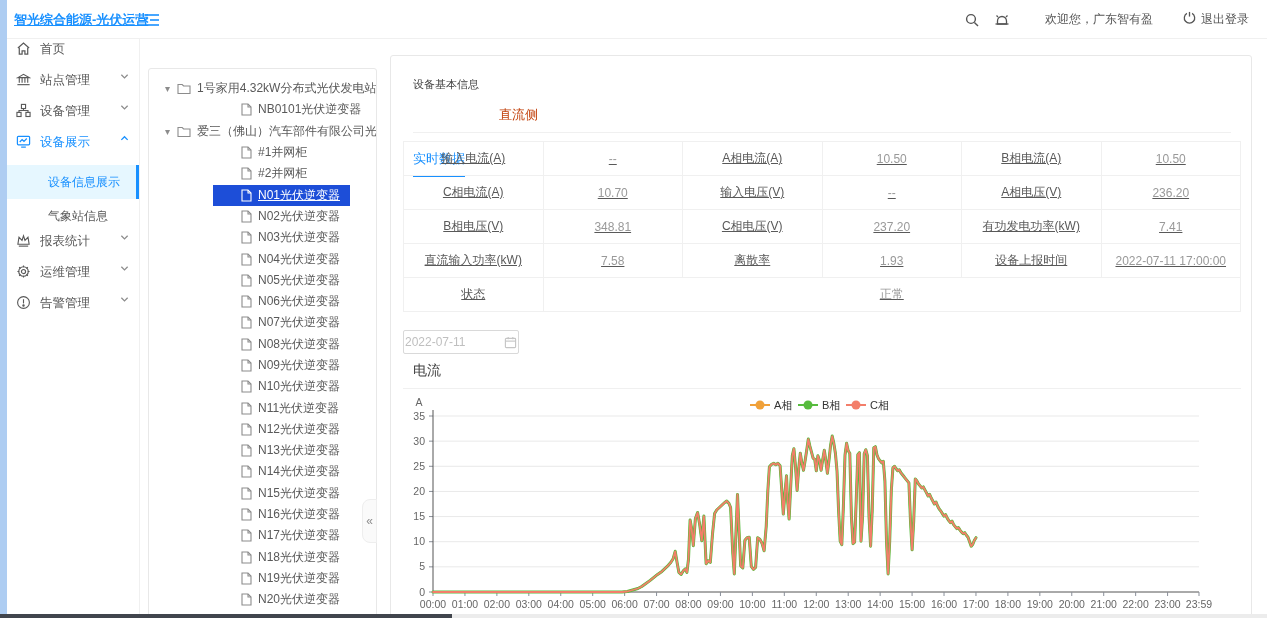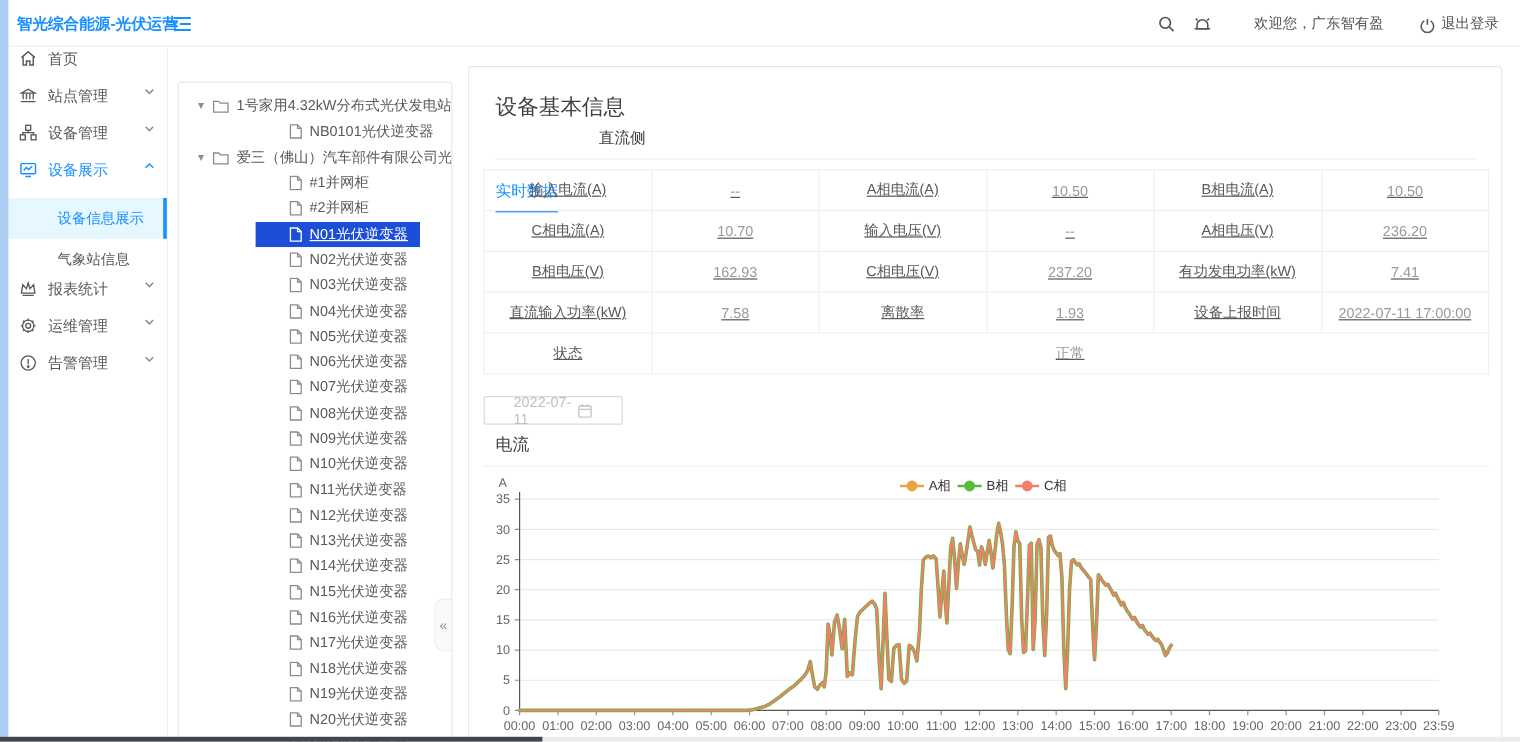--- a/index.html
+++ b/index.html
@@ -4,27 +4,27 @@
 <style>
   * { margin:0; padding:0; box-sizing:border-box; }
   html,body { width:1267px; height:618px; overflow:hidden; background:#fff;
     font-family:"Liberation Sans","DejaVu Sans",sans-serif; font-size:12px; color:#595959; }
   
   #left-strip { position:absolute; left:0; top:0; width:7px; height:618px; background:#aecdf2; z-index:60; }
   
   #header { position:absolute; left:0; top:0; width:1267px; height:39px; background:#fff;
     border-bottom:1px solid #f0f0f0; z-index:50; }
   #logo { position:absolute; left:14px; top:0; width:126px; height:55px; line-height:39px;
-    color:#1890ff; font-weight:bold; font-size:13px; white-space:nowrap; }
+    color:#1890ff; font-weight:bold; font-size:13px; white-space:nowrap;text-decoration:underline; }
   #collapse-btn { position:absolute; left:143px; top:11px; width:18px; height:18px; color:#1890ff;
     background:none; border:none; cursor:pointer; }
   #header-right { position:absolute; right:18px; top:0; height:39px; display:flex; align-items:center; gap:0; }
   .hdr-icon { width:30px; height:39px; display:flex; align-items:center; justify-content:center; color:#555; cursor:pointer; }
   #welcome { margin-left:28px; color:#555; }
-  #logout { margin-left:30px; display:flex; align-items:flex-end; gap:5px; color:#555; cursor:pointer; }
+  #logout { margin-left:30px; display:flex; align-items:flex-start; gap:5px; color:#555; cursor:pointer; }
   
   #sidebar { position:absolute; left:0; top:39px; width:140px; height:579px; background:#fff;
     border-right:1px solid #f0f0f0; z-index:40; padding-top:2px; }
   .menu-item { height:31px; display:flex; align-items:flex-start; padding:0 10px 0 16px; color:#595959;
     cursor:pointer; font-size:12.5px; }
   .menu-item .mi-icon { width:15px; height:15px; margin-right:9px; display:inline-flex; color:#595959; }
   .menu-item.active, .menu-item.active .mi-icon { color:#1890ff; }
   .menu-item .chev { margin-left:auto; color:#8c8c8c; display:inline-flex; }
   .menu-item.active .chev { color:#1890ff; }
   .sub-item { height:34px; display:flex; align-items:center; padding-left:48px; color:#595959; cursor:pointer; }
@@ -41,31 +41,31 @@
   .tree-leaf .wrap { display:flex; align-items:center;margin-left:44px; }
   .tree-leaf.selected { padding-left:20px; }
   .tree-leaf.selected .wrap { background:#1d4ed8; color:#fff; padding:2px 10px 2px 28px;text-decoration:underline; }
   .tree-leaf.selected .t-icon { color:#fff; }
   #tree-collapse { position:absolute; right:-1px; top:430px; width:15px; height:44px; background:#fafafa;
     border:1px solid #eee; border-radius:8px 0 0 8px; display:flex; align-items:center; justify-content:center;
     color:#8c8c8c; cursor:pointer; font-size:12px; }
   
   #main-panel { position:absolute; left:390px; top:55px; width:862px; height:600px; background:#fff;
     border:1px solid #e8e8e8; border-radius:3px; }
-  #panel-title { position:absolute; left:22px; top:21px; font-size:18px; color:#404040; }
+  #panel-title { position:absolute; left:22px; top:21px; font-size:11px; color:#404040; }
   #tabs { position:absolute; left:22px; top:48px; width:818px; height:29px; border-bottom:1px solid #f0f0f0;
     display:flex; gap:34px; }
-  .tab { height:29px; line-height:22px; font-size:13px; color:#404040; cursor:pointer; }
+  .tab { height:29px; line-height:22px; font-size:13px; color:#c2410c; cursor:pointer; }
   .tab.active { color:#1890ff; border-bottom:2px solid #1890ff;margin-top:44px; }
   #info-table { position:absolute; left:12px; top:85px; width:838px; border-collapse:collapse; table-layout:fixed;text-decoration:underline; }
   #info-table td { border:1px solid #f0f0f0; height:34px; text-align:center; font-size:12px; }
   #info-table td.lbl { color:#595959; }
   #info-table td.val { color:#999; }
   #datepicker { position:absolute; left:12px; top:274px; width:116px; height:24px; border:1px solid #d9d9d9;
-    border-radius:2px; display:flex; align-items:center; padding:0 24px; color:#bfbfbf; cursor:pointer; }
+    border-radius:2px; display:flex; align-items:center; padding:0 1px; color:#bfbfbf; cursor:pointer; }
   #datepicker .cal { margin-left:auto; display:inline-flex; color:#c5c5c5; }
   #section-title { position:absolute; left:22px; top:306px; font-size:14px; color:#404040;text-align:center; }
   #section-divider { position:absolute; left:12px; top:332px; width:838px; height:1px; background:#f0f0f0; }
   #chart { position:absolute; left:0; top:340px; }
   
   #hscroll-track { position:absolute; left:0; bottom:0; width:1267px; height:4px; background:#ececec; z-index:70; }
   #hscroll-thumb { position:absolute; left:0; bottom:0; width:452px; height:4px; background:#41454d; cursor:pointer; }
 </style>
 </head>
 <body>
@@ -524,21 +524,21 @@
         <tr>
           <td class="lbl">C相电流(A)</td>
           <td class="val">10.70</td>
           <td class="lbl">输入电压(V)</td>
           <td class="val">--</td>
           <td class="lbl">A相电压(V)</td>
           <td class="val">236.20</td>
         </tr>
         <tr>
           <td class="lbl">B相电压(V)</td>
-          <td class="val">162.93</td>
+          <td class="val">348.81</td>
           <td class="lbl">C相电压(V)</td>
           <td class="val">237.20</td>
           <td class="lbl">有功发电功率(kW)</td>
           <td class="val">7.41</td>
         </tr>
         <tr>
           <td class="lbl">直流输入功率(kW)</td>
           <td class="val">7.58</td>
           <td class="lbl">离散率</td>
           <td class="val">1.93</td>

